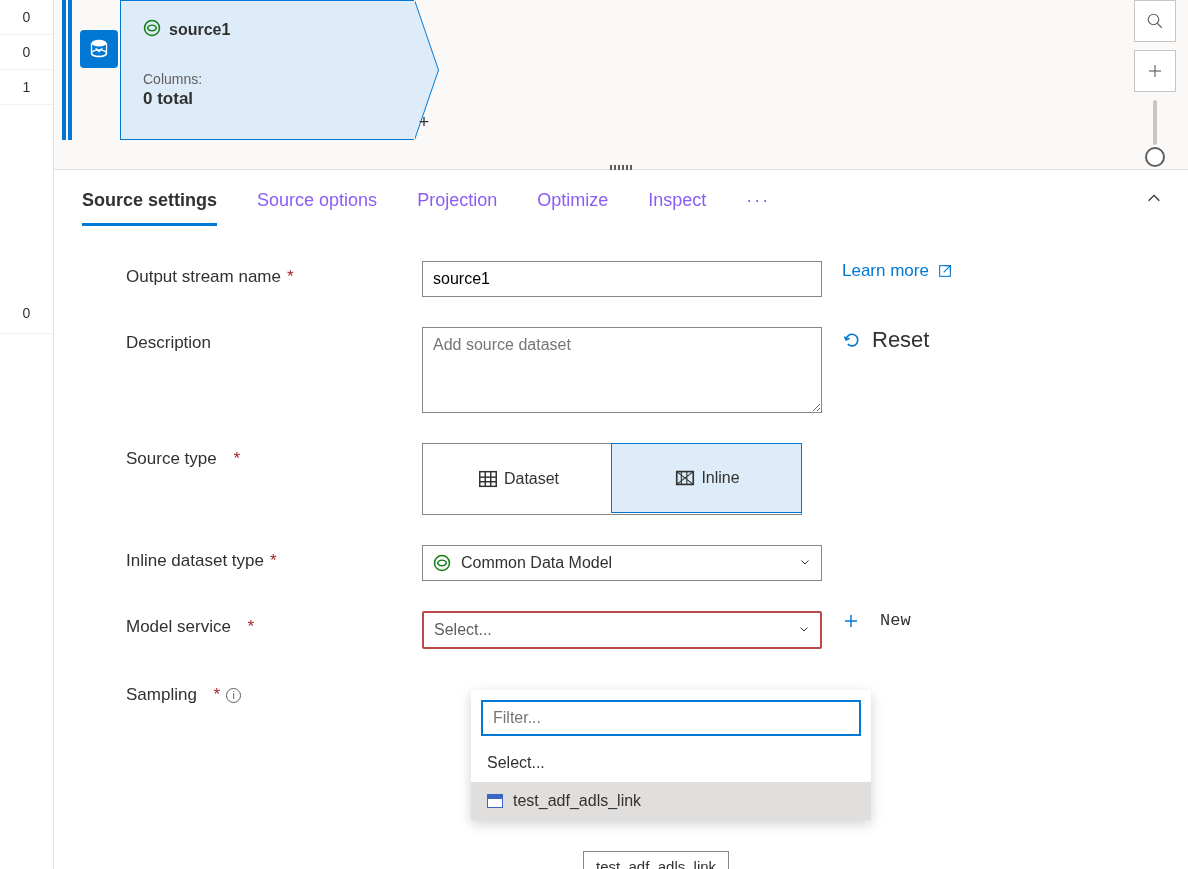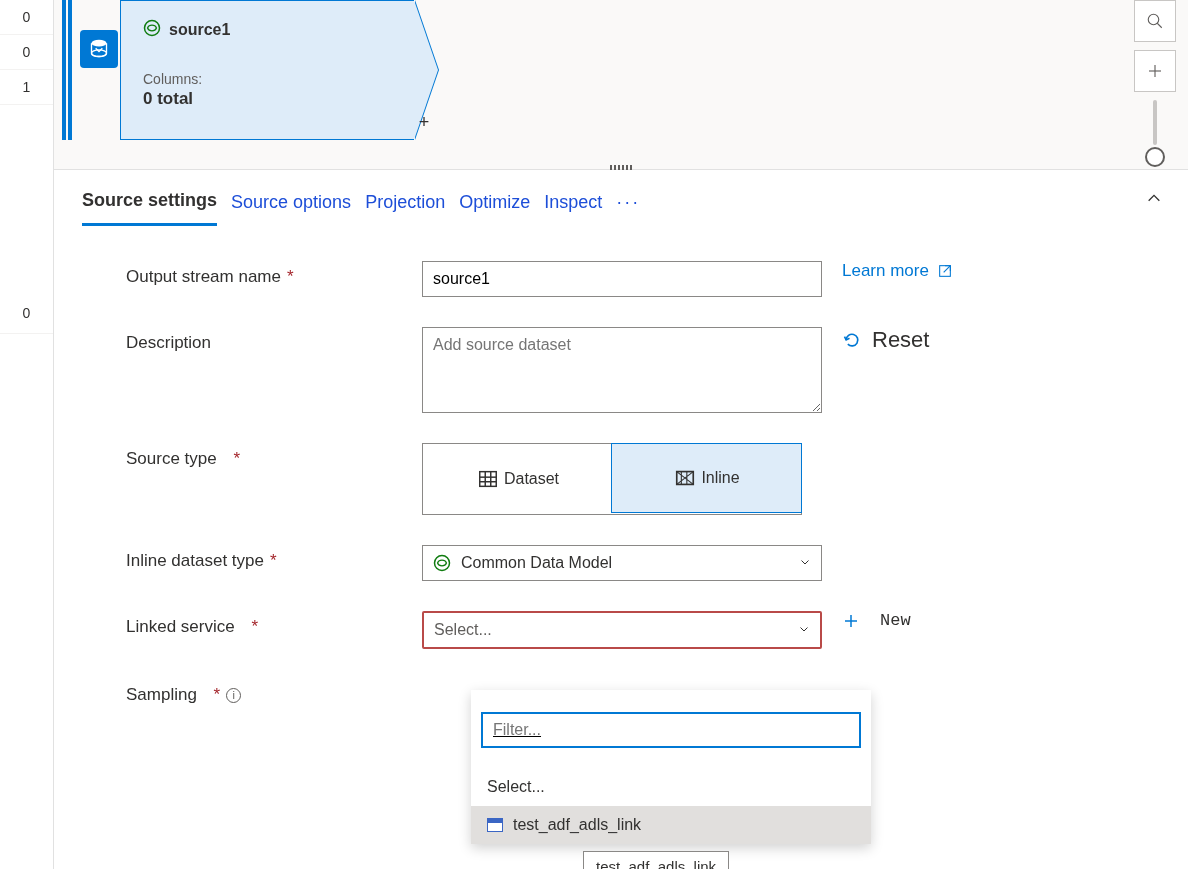--- a/index.html
+++ b/index.html
@@ -104,24 +104,24 @@
   
   .panel {
     flex: 1; background: #fff; padding: 14px 28px; position: relative;
   }
   .panel .collapse {
     position: absolute; right: 26px; top: 20px;
     cursor: pointer;
   }
   .collapse svg { width: 16px; height: 16px; stroke: #323130; stroke-width: 2; fill: none; }
 
-  .tabs { display: flex; gap: 14px; align-items: center; border-bottom: 1px solid transparent; }
+  .tabs { display: flex; gap: 40px; border-bottom: 1px solid transparent; }
   .tab {
     padding: 6px 0 12px 0;
-    font-size: 18px; color: #1d4ed8;
+    font-size: 18px; color: #8b5cf6;
     cursor: pointer;
   }
   .tab.active { color: #323130; border-bottom: 3px solid #0078d4; font-weight: 600; }
   .tab.ellipsis { font-size: 18px; letter-spacing: 2px; padding-bottom: 12px; }
 
   .form { margin-top: 34px; display: grid; grid-template-columns: 320px 400px 1fr; row-gap: 30px; column-gap: 20px; align-items: start; }
   .lbl { font-size: 17px; padding-top: 6px; display: flex; align-items: center; gap: 6px; margin-left: 44px; }
   .req { color: #a4262c; }
   .info-icon { width: 15px; height: 15px; border: 1px solid #605e5c; border-radius: 50%; display: inline-flex; align-items: center; justify-content: center; font-size: 11px; color: #605e5c; }
 
@@ -152,24 +152,23 @@
   .new-link svg { width: 18px; height: 18px; stroke: #0078d4; stroke-width: 2; fill: none; }
 
   
   .dropdown {
     position: absolute; left: 417px; top: 520px;
     width: 400px; background: #fff;
     box-shadow: 0 4px 12px rgba(0,0,0,.18);
     padding: 10px 0 0 0;
   }
   .dropdown input.filter {
-    margin: 12px 10px; width: calc(100% - 20px);
+    margin: 0 10px; width: calc(100% - 20px);
     border: 2px solid #0078d4; padding: 7px 10px; font-size: 16px;
     font-family: inherit;
-    text-decoration: underline;
   }
   .dd-item {
     padding: 10px 16px; font-size: 16px; cursor: pointer;
     display: flex; align-items: center; gap: 10px;
   }
   .dd-item:hover, .dd-item.hovered { background: #e1dfdd; }
   .dd-icon { width: 16px; height: 14px; background: linear-gradient(#3b66c4 0 35%, #fff 35% 100%); border: 1px solid #3b66c4; }
 
   .tooltip {
     position: absolute; left: 529px; top: 681px;
@@ -324,21 +323,21 @@
               </svg>
             <span>Common Data Model</span>
           </span>
           <span class="caret"><svg viewBox="0 0 24 24">
                 <polyline points="5,9 12,16 19,9"></polyline>
               </svg></span>
         </div>
         <div></div>
 
         <div class="lbl">
-          <span>Linked service</span>&nbsp;<span class="req">*</span>
+          <span>Model service</span>&nbsp;<span class="req">*</span>
         </div>
         <div class="select highlight">
           <span style="color:#605e5c">Select...</span>
           <span class="caret"><svg viewBox="0 0 24 24">
                 <polyline points="5,9 12,16 19,9"></polyline>
               </svg></span>
         </div>
         <div class="side-link">
           <span class="new-link">
             <svg viewBox="0 0 24 24">

